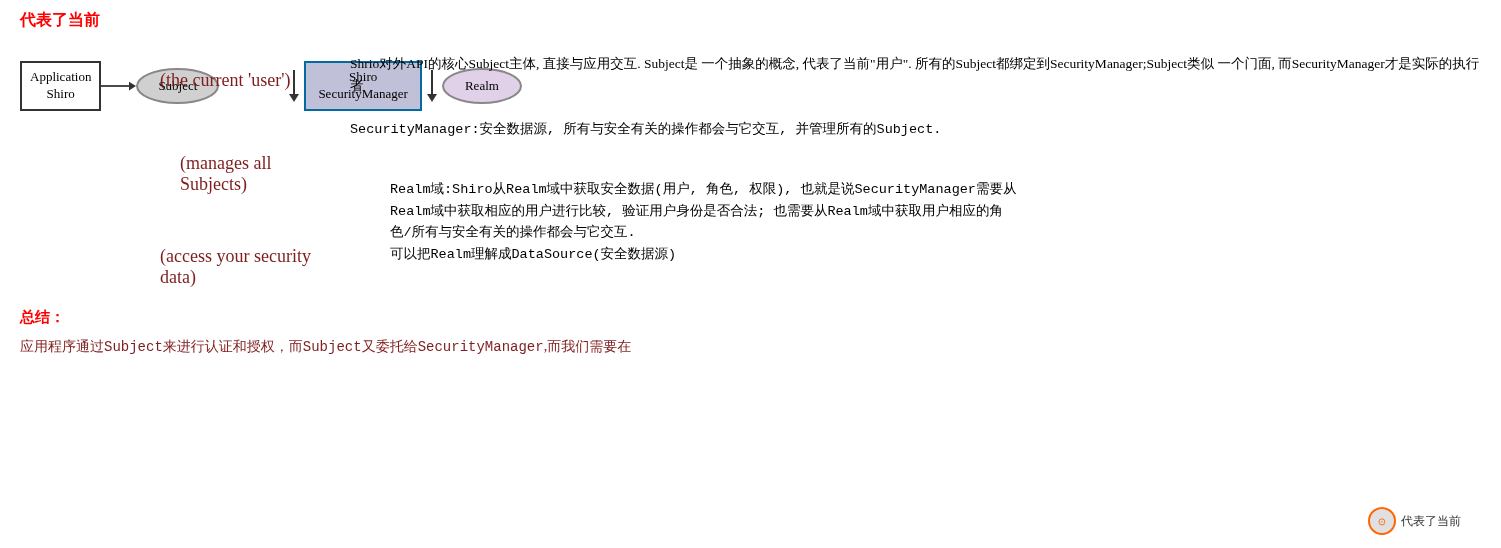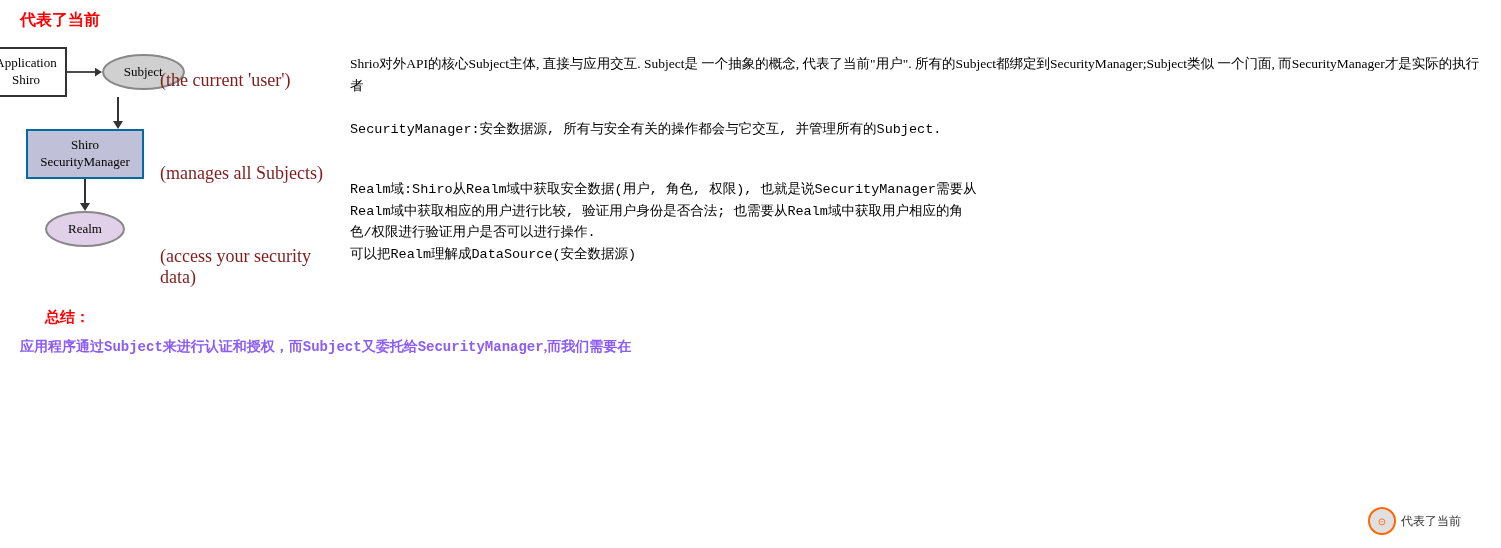--- a/index.html
+++ b/index.html
@@ -75,25 +75,24 @@
     }
 
     .diagram-full {
       display: flex;
       flex-direction: row;
       align-items: flex-start;
     }
 
     .left-diagram {
       display: flex;
-      flex-direction: column;
       align-items: center;
       width: 130px;
       flex-shrink: 0;
-      margin-top: 4px;
+      margin-top: 18px;
     }
 
     .label-col {
       width: 170px;
       flex-shrink: 0;
       display: flex;
       flex-direction: column;
     }
 
     .right-desc-col {
@@ -101,44 +100,42 @@
       display: flex;
       flex-direction: column;
     }
 
     .label-item {
       font-size: 18px;
       color: #7f1d1d;
     }
 
     .label-h-subject { height: 50px; display: flex; align-items: center; }
-    .label-h-shiro   { height: 65px; display: flex; align-items: center; }
+    .label-h-shiro   { height: 65px; display: flex; align-items: center; margin-left: 20px; }
     .label-h-realm   { height: 50px; display: flex; align-items: flex-end; }
 
     .desc-h-subject { min-height: 50px; padding-bottom: 8px; }
     .desc-h-shiro   { min-height: 65px; padding-bottom: 8px; }
-    .desc-h-realm   { min-height: 90px; }
+    .desc-h-realm   { min-height: 90px; margin-left: 40px; }
 
     .summary-section {
       margin-top: 20px;
     }
 
     .summary-title {
       color: #ff0000;
       font-size: 15px;
       font-weight: bold;
       margin-bottom: 8px;
-      margin-left: 25px;
     }
 
     .summary-text {
-      color: #8b5cf6;
+      color: #7f1d1d;
       font-size: 14px;
       line-height: 1.7;
-      font-weight: bold;
     }
 
     .summary-text .mono {
       font-family: "Courier New", monospace;
     }
 
     .logo-area {
       position: absolute;
       right: 20px;
       bottom: 15px;
@@ -249,21 +246,21 @@
 
       <div class="desc-text desc-h-subject">Shrio对外API的核心Subject主体, 直接与应用交互. Subject是 一个抽象的概念, 代表了当前"用户". 所有的Subject都绑定到SecurityManager;Subject类似 一个门面, 而SecurityManager才是实际的执行者</div>
 
       <div class="desc-text desc-h-shiro" style="padding-top:15px; font-family: 'Courier New', monospace, serif;">
         <span>SecurityManager:安全数据源, 所有与安全有关的操作都会与它交互, 并管理所有的Subject.</span>
       </div>
 
       <div class="desc-text desc-h-realm" style="padding-top:10px; font-family: 'Courier New', monospace, serif; line-height:1.6;">
         <div>Realm域:Shiro从Realm域中获取安全数据(用户, 角色, 权限), 也就是说SecurityManager需要从</div>
         <div>Realm域中获取相应的用户进行比较, 验证用户身份是否合法; 也需要从Realm域中获取用户相应的角</div>
-        <div>色/权限进行验证用户是否可以进行操作.</div>
+        <div>色/所有与安全有关的操作都会与它交互.</div>
         <div>可以把Realm理解成DataSource(安全数据源)</div>
       </div>
     </div>
   </div>
 
   <div class="summary-section">
     <div class="summary-title">总结：</div>
     <div class="summary-text">
       <div>
         应用程序通过<span class="mono">Subject</span>来进行认证和授权，而<span class="mono">Subject</span>又委托给<span class="mono">SecurityManager</span>,而我们需要在

